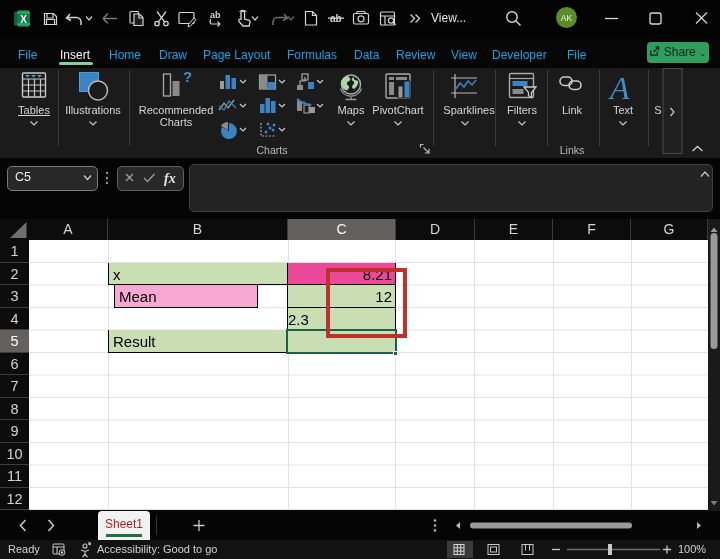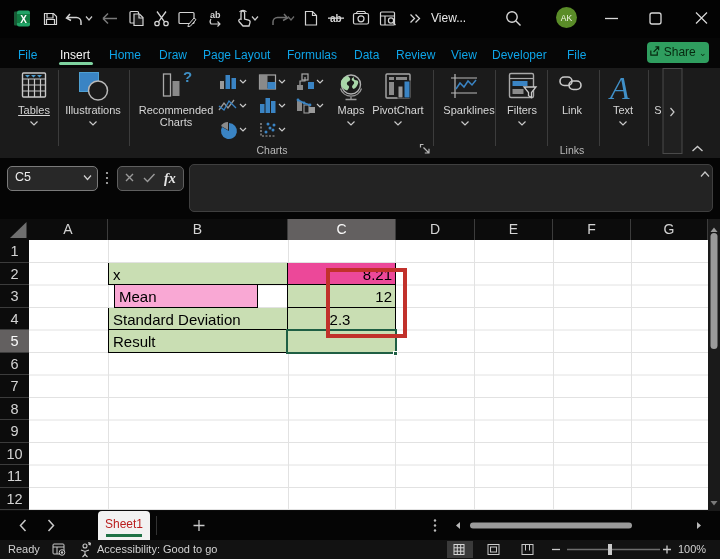--- a/index.html
+++ b/index.html
@@ -359,25 +359,24 @@
   <div class="rowhdr" style="top:133.5px; height:22.5px; line-height:22.5px;">6</div>
   <div class="rowhdr" style="top:156px;   height:22.5px; line-height:22.5px;">7</div>
   <div class="rowhdr" style="top:178.5px; height:22.5px; line-height:22.5px;">8</div>
   <div class="rowhdr" style="top:201px;   height:22.5px; line-height:22.5px;">9</div>
   <div class="rowhdr" style="top:223.5px; height:22.5px; line-height:22.5px;">10</div>
   <div class="rowhdr" style="top:246px;   height:22.5px; line-height:22.5px;">11</div>
   <div class="rowhdr" style="top:268.5px; height:22px;   line-height:22px;">12</div>
 
   <div class="cell" style="left:108px; top:43.5px; width:180px; height:22.5px; background:#c9deb3; border:1px solid #000; border-top:none; padding-left:4px; line-height:20px;">x</div>
   <div class="cell" style="left:108px; top:66px; width:144px; height:22.5px; background:#f9a8d4; border:1px solid #000; border-top:none; padding-left:4px; line-height:20px;margin-left:6px;">Mean</div>
-  <div class="cell" style="left:108px; top:88.5px; width:180px; height:22.5px; background:#c9deb3; border:1px solid #000; border-top:none; padding-left:4px; line-height:20px;">Standard Deviation</div>
   <div class="cell" style="left:108px; top:111px; width:180px; height:22.5px; background:#c9deb3; border:1px solid #000; border-top:none; padding-left:4px; line-height:20px;">Result</div>
   <div class="cell" style="left:287px; top:43.5px; width:109px; height:22.5px; background:#ec4899; border:1px solid #000; border-top:none; padding-right:3px; text-align:right; line-height:20px;">8.21</div>
   <div class="cell" style="left:287px; top:66px; width:109px; height:22.5px; background:#c9deb3; border:1px solid #000; border-top:none; padding-right:3px; text-align:right; line-height:20px;">12</div>
-  <div class="cell" style="left:287px; top:88.5px; width:109px; height:22.5px; background:#c9deb3; border:1px solid #000; border-top:none; padding-right:3px; text-align:center; line-height:20px;">2.3</div>
+  <div class="cell" style="left:287px; top:88.5px; width:109px; height:22.5px; background:#c9deb3; border:1px solid #000; border-top:none; padding-right:3px; text-align:left; line-height:20px;">2.3</div>
   <div class="cell" style="left:287px; top:111px; width:109px; height:22.5px; background:#c9deb3; border:1px solid #000; border-top:none;"></div>
 
   <div class="abs" style="left:286px; top:109.5px; width:111px; height:25px; border:2px solid #1f5f44;"></div>
   <div class="abs" style="left:393px; top:131.5px; width:5px; height:5px; background:#1f5f44; border:1px solid #fff;"></div>
 
   <div class="abs" style="left:326px; top:48.5px; width:81px; height:70px; border:4px solid #c1312b;"></div>
 
   <div class="abs" style="left:708px; top:0; width:12px; height:292px; background:#1a1a1a;">
     <svg width="12" height="292">
       <path d="M2.5 13 l3.5-4.5 l3.5 4.5 z" fill="#9a9a9a"></path>

